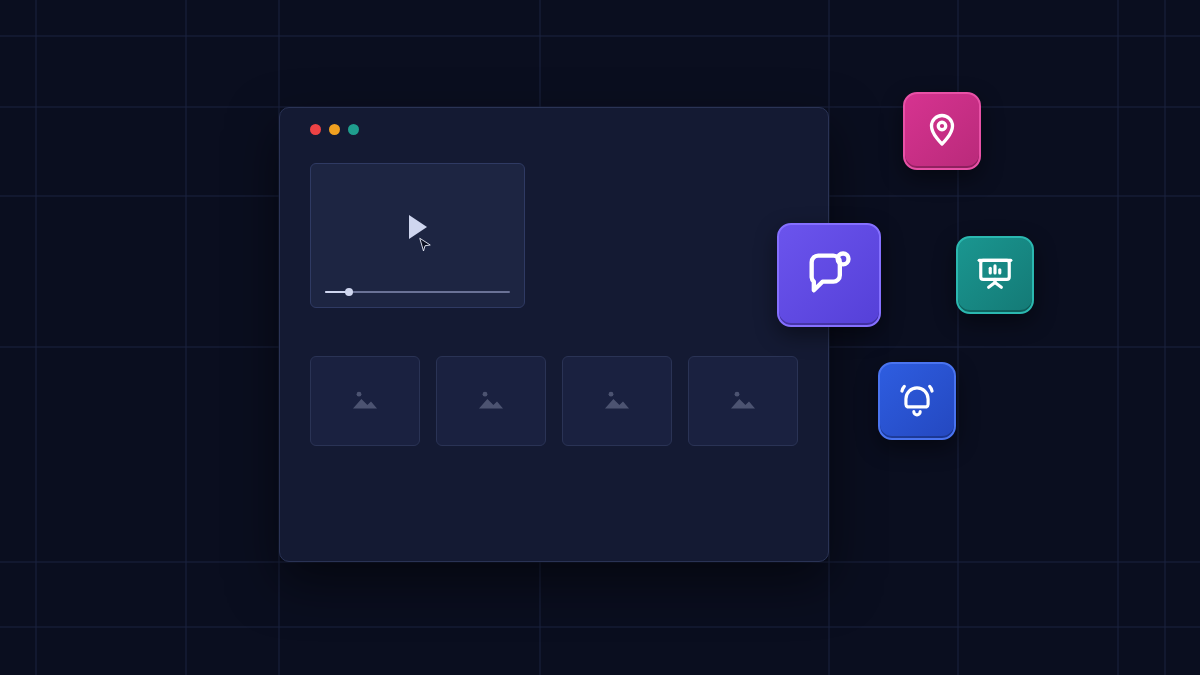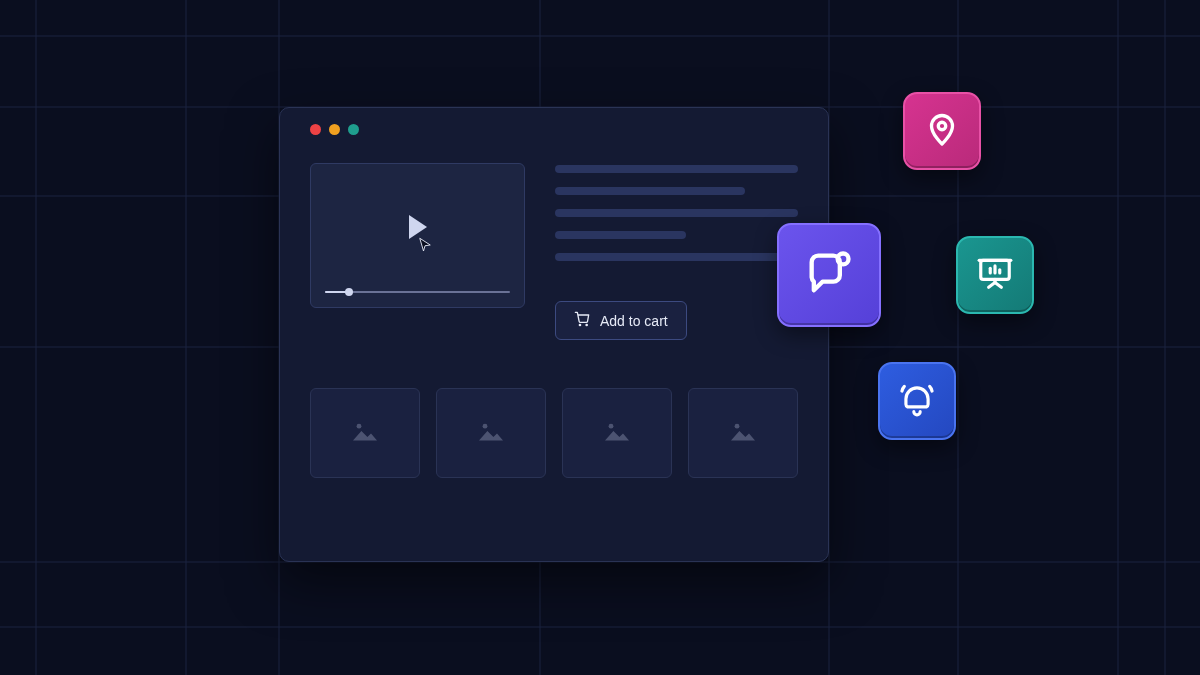--- a/index.html
+++ b/index.html
@@ -196,38 +196,20 @@
     <div class="video-box">
       <div class="play-triangle"></div>
       <span class="cursor">
         <svg width="18" height="18" viewBox="0 0 24 24" fill="none">
           <path d="M5 3 L19 12 L12 13 L10 20 Z" fill="#0a0e1f" stroke="#e6eaf6" stroke-width="1.2"></path>
         </svg>
       </span>
       <div class="progress"></div>
     </div>
 
-    <div class="text-col">
-      <div class="skel w1"></div>
-      <div class="skel w2"></div>
-      <div class="skel w3"></div>
-      <div class="skel w4"></div>
-      <div class="skel w5"></div>
-
-      <button class="cart-btn">
-        <span>
-          <svg width="16" height="16" viewBox="0 0 24 24" fill="none" stroke="#e6eaf6" stroke-width="2" stroke-linecap="round" stroke-linejoin="round">
-            <circle cx="9" cy="21" r="1"></circle>
-            <circle cx="19" cy="21" r="1"></circle>
-            <path d="M2 2h3l2.7 13.4a2 2 0 0 0 2 1.6h8.6a2 2 0 0 0 2-1.6L22 6H6"></path>
-          </svg>
-        </span>
-        <span>Add to cart</span>
-      </button>
-    </div>
   </div>
 
   <div class="thumbs">
     <div class="thumb">
       <span>
         <svg width="30" height="24" viewBox="0 0 24 20" fill="#cfd6ef">
             <circle cx="7" cy="6" r="2"></circle>
             <path d="M2 18 L9 10 L14 15 L17 12 L22 18 Z"></path>
           </svg>
       </span>

